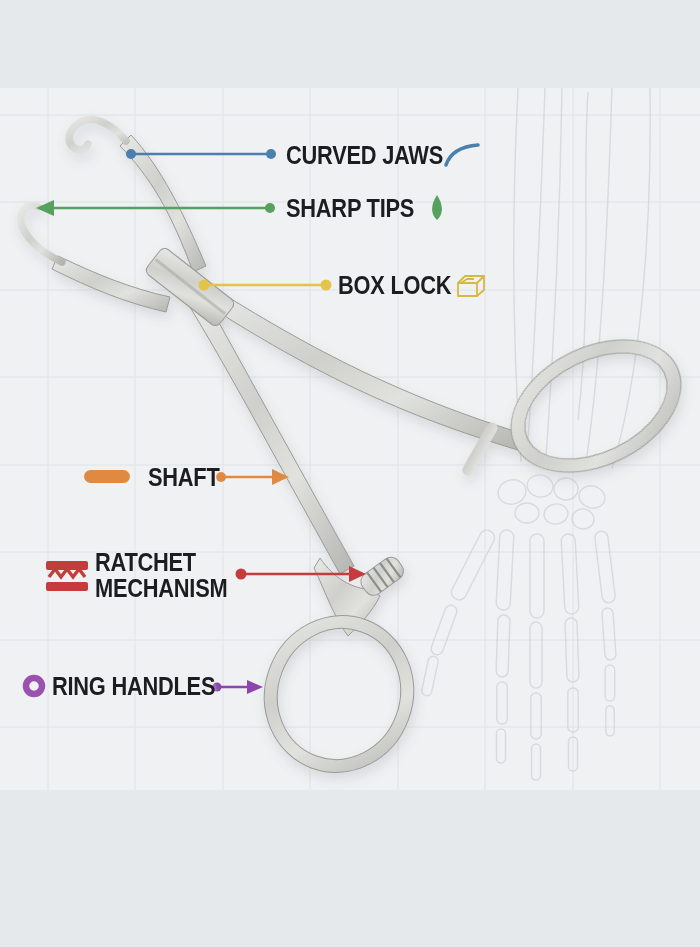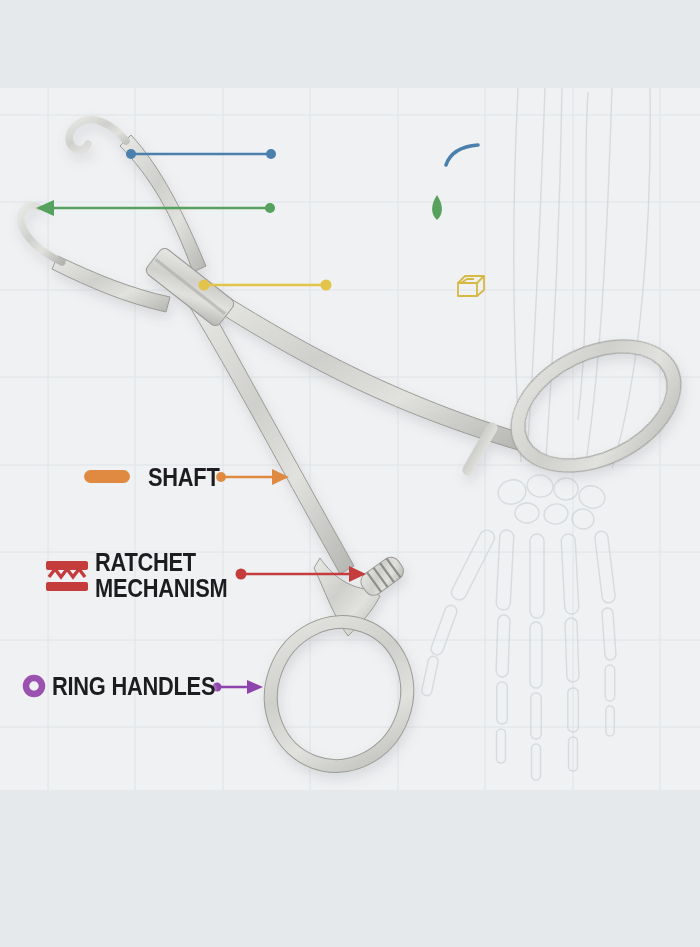--- a/index.html
+++ b/index.html
@@ -221,20 +221,29 @@
   </g>
 
   <g fill="#8e44ad" stroke="#8e44ad">
     <circle cx="34" cy="686" r="8" fill="none" stroke="#9b51ae" stroke-width="6.5"></circle>
     <circle cx="217" cy="687" r="4.5" stroke="none"></circle>
     <line x1="217" y1="687" x2="250" y2="687" stroke-width="2.4"></line>
     <polygon points="263,687 247,680 247,694" stroke="none"></polygon>
   </g>
 </svg>
 
+<div class="label" style="left:286px;top:155px">
+  <span class="squash">CURVED JAWS</span>
+</div>
+<div class="label" style="left:286px;top:208px">
+  <span class="squash">SHARP TIPS</span>
+</div>
+<div class="label" style="left:338px;top:285px">
+  <span class="squash">BOX LOCK</span>
+</div>
 <div class="label" style="left:148px;top:477px">
   <span class="squash">SHAFT</span>
 </div>
 <div class="label two-line" style="left:95px;top:575px">
   <span class="squash" style="display:block">RATCHET</span>
   <span class="squash" style="display:block">MECHANISM</span>
 </div>
 <div class="label" style="left:52px;top:686px">
   <span class="squash">RING HANDLES</span>
 </div>

